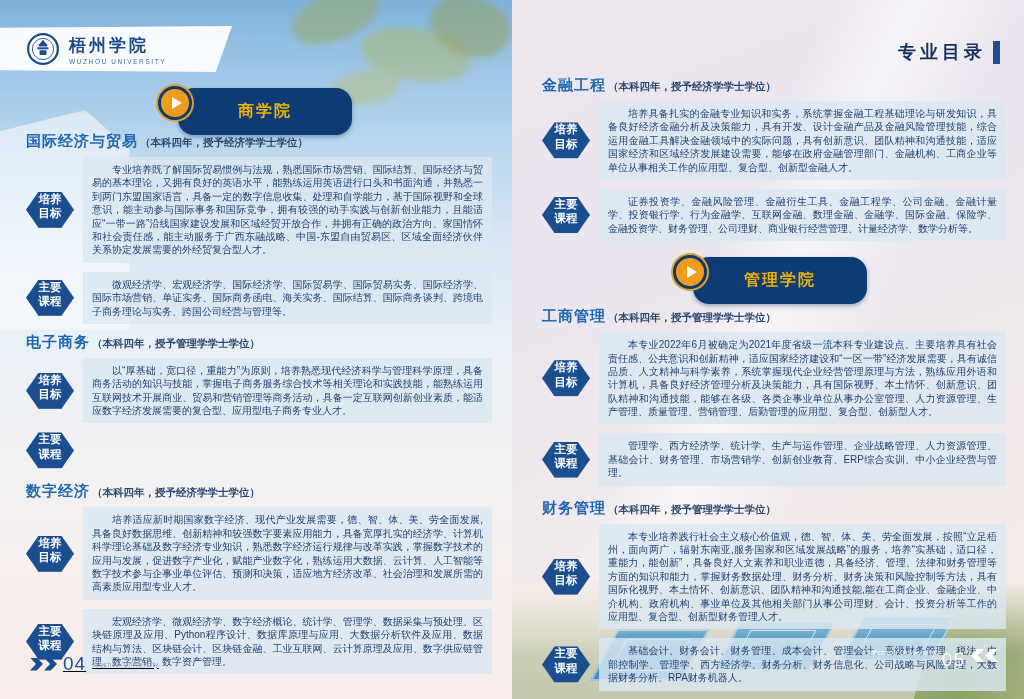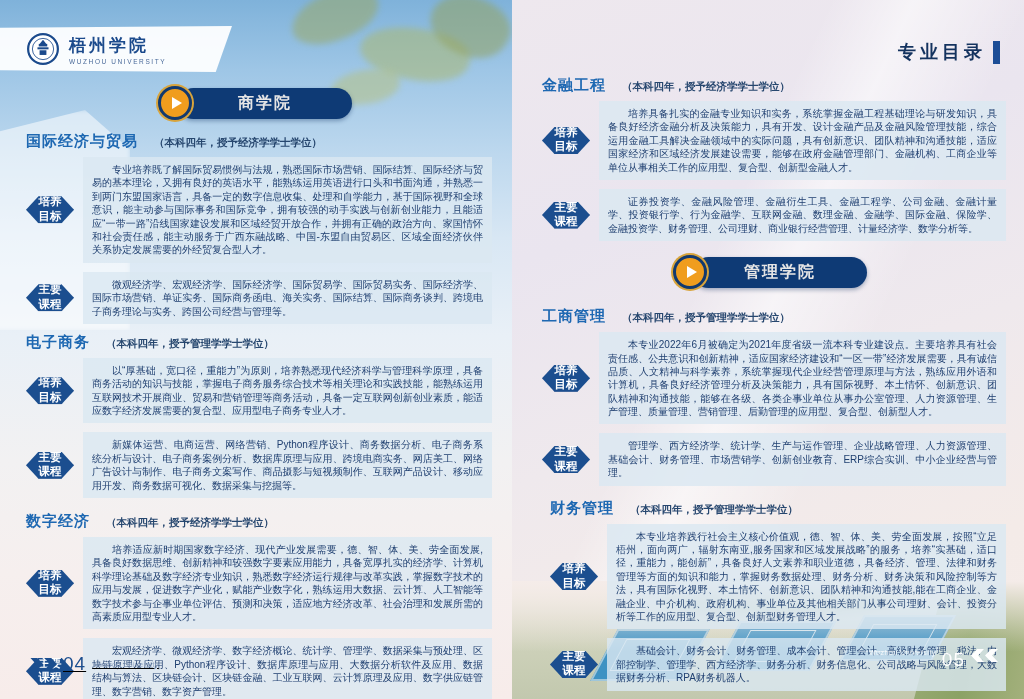--- a/index.html
+++ b/index.html
@@ -35,37 +35,37 @@
   .logo-text-cn { font-size:17px; font-weight:bold; color:#1b4a8c; letter-spacing:3px; font-family:"Liberation Serif","DejaVu Serif",serif; }
   .logo-text-en { font-size:6.5px; color:#4a6a9a; letter-spacing:1.6px; margin-top:1px; }
 
   
   .page-title-wrap { position:absolute; right:24px; top:40px; display:flex; align-items:center; gap:7px; }
   .page-title { font-size:18px; font-weight:bold; color:#14335f; letter-spacing:4px; font-family:Liberation Sans, sans-serif; }
   .page-title-bar { width:7px; height:23px; background:#1c4d96; }
 
   
   .school-header { position:relative; width:186px; margin:0 auto; height:31px; }
-  .school-pill { position:absolute; left:12px; top:0; right:0; height:31px; background:#0e3a75;
+  .school-pill { position:absolute; left:12px; top:0; right:0; height:47px; background:#0e3a75;
     border-radius:16px; display:flex; align-items:center; justify-content:center;
-    color:#e5e5e5; font-size:16px; font-weight:bold; letter-spacing:2px; box-shadow:0 2px 4px rgba(10,40,90,.35); }
+    color:#eab308; font-size:16px; font-weight:bold; letter-spacing:2px; box-shadow:0 2px 4px rgba(10,40,90,.35); }
   .play-circle { position:absolute; left:-8px; top:-2px; width:34px; height:34px; border-radius:50%;
     background:#f09d1e; border:3px solid #12396e; z-index:2;
     display:flex; align-items:center; justify-content:center; box-shadow:0 0 0 2px #d8a43c; }
   .play-tri { width:0; height:0; border-left:10px solid #fff; border-top:6px solid transparent; border-bottom:6px solid transparent; margin-left:3px; }
 
   
   .content { position:relative; }
-  .prog-title-row { display:flex; align-items:baseline; gap:16px; margin-bottom:6px; }
+  .prog-title-row { display:flex; align-items:baseline; gap:2px; margin-bottom:6px; }
   .prog-name { font-size:15px; font-weight:bold; color:#1e68b2; letter-spacing:1px; }
   .prog-degree { font-size:10.5px; color:#27476f; font-weight:bold; }
   .info-row { display:flex; align-items:center; gap:9px; margin-bottom:9px; }
-  .hex { flex-shrink:0; width:48px; height:27px; background:#1b4e8f;
+  .hex { flex-shrink:0; width:48px; height:36px; background:#1b4e8f;
     clip-path:polygon(26% 0%, 74% 0%, 100% 50%, 74% 100%, 26% 100%, 0% 50%);
-    display:flex; align-items:center; justify-content:center; box-shadow:1px 2px 3px rgba(10,40,90,.4);font-family:Liberation Mono, monospace; }
+    display:flex; align-items:flex-start; justify-content:center; box-shadow:1px 2px 3px rgba(10,40,90,.4); }
   .hex-label { display:block; width:2em; color:#fff; font-size:11.5px; font-weight:bold; line-height:1.25; text-align:center; word-break:break-all; }
   .info-box { flex:1; background:rgba(219,232,242,0.82); padding:6px 9px; font-size:10px; line-height:1.34;
     color:#1f3f70; text-align:justify; }
   .info-box p { text-indent:2em; }
 
   
   .footer-left { position:absolute; left:30px; bottom:24px; display:flex; align-items:center; gap:6px;text-decoration:underline; }
   .chev { width:13px; height:13px; background:#1b4e8f; clip-path:polygon(0 0, 52% 0, 100% 50%, 52% 100%, 0 100%, 46% 50%); }
   .chev + .chev { margin-left:-5px; }
   .pageno { font-size:19px; color:#1b4e8f; letter-spacing:1px; }
@@ -159,23 +159,20 @@
               <span class="hex-label">培养目标</span>
             </div>
           <div class="info-box">
               <p>以“厚基础，宽口径，重能力”为原则，培养熟悉现代经济科学与管理科学原理，具备商务活动的知识与技能，掌握电子商务服务综合技术等相关理论和实践技能，能熟练运用互联网技术开展商业、贸易和营销管理等商务活动，具备一定互联网创新创业素质，能适应数字经济发展需要的复合型、应用型电子商务专业人才。</p>
             </div>
         </div>
         <div class="info-row">
           <div class="hex">
               <span class="hex-label">主要课程</span>
             </div>
-          <div class="info-box">
-              <p>新媒体运营、电商运营、网络营销、Python程序设计、商务数据分析、电子商务系统分析与设计、电子商务案例分析、数据库原理与应用、跨境电商实务、网店美工、网络广告设计与制作、电子商务文案写作、商品摄影与短视频制作、互联网产品设计、移动应用开发、商务数据可视化、数据采集与挖掘等。</p>
-            </div>
         </div>
       </div>
 
       <div class="program" style="margin-top:14px;">
         <div class="prog-title-row">
           <span class="prog-name">数字经济</span>
           <span class="prog-degree">（本科四年，授予经济学学士学位）</span>
         </div>
         <div class="info-row">
           <div class="hex">
@@ -267,21 +264,21 @@
         <div class="info-row">
           <div class="hex">
               <span class="hex-label">主要课程</span>
             </div>
           <div class="info-box">
               <p>管理学、西方经济学、统计学、生产与运作管理、企业战略管理、人力资源管理、基础会计、财务管理、市场营销学、创新创业教育、ERP综合实训、中小企业经营与管理。</p>
             </div>
         </div>
       </div>
 
-      <div class="program" style="margin-top:13px;margin-left:8px;">
+      <div class="program" style="margin-top:13px;">
         <div class="prog-title-row">
           <span class="prog-name">财务管理</span>
           <span class="prog-degree">（本科四年，授予管理学学士学位）</span>
         </div>
         <div class="info-row">
           <div class="hex">
               <span class="hex-label">培养目标</span>
             </div>
           <div class="info-box">
               <p>本专业培养践行社会主义核心价值观，德、智、体、美、劳全面发展，按照“立足梧州，面向两广，辐射东南亚,服务国家和区域发展战略”的服务，培养“实基础，适口径，重能力，能创新”，具备良好人文素养和职业道德，具备经济、管理、法律和财务管理等方面的知识和能力，掌握财务数据处理、财务分析、财务决策和风险控制等方法，具有国际化视野、本土情怀、创新意识、团队精神和沟通技能,能在工商企业、金融企业、中介机构、政府机构、事业单位及其他相关部门从事公司理财、会计、投资分析等工作的应用型、复合型、创新型财务管理人才。</p>

